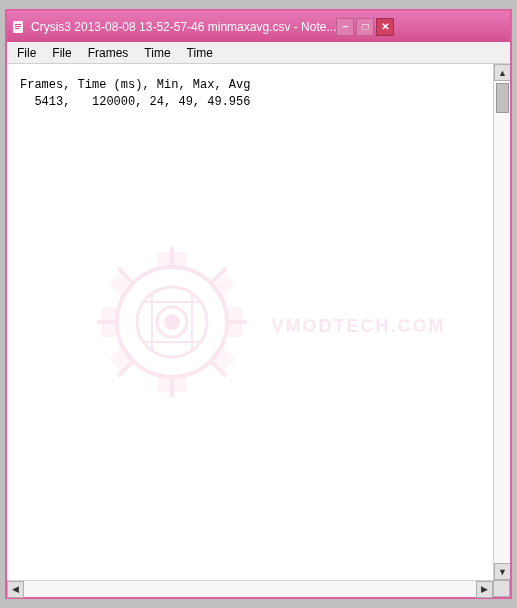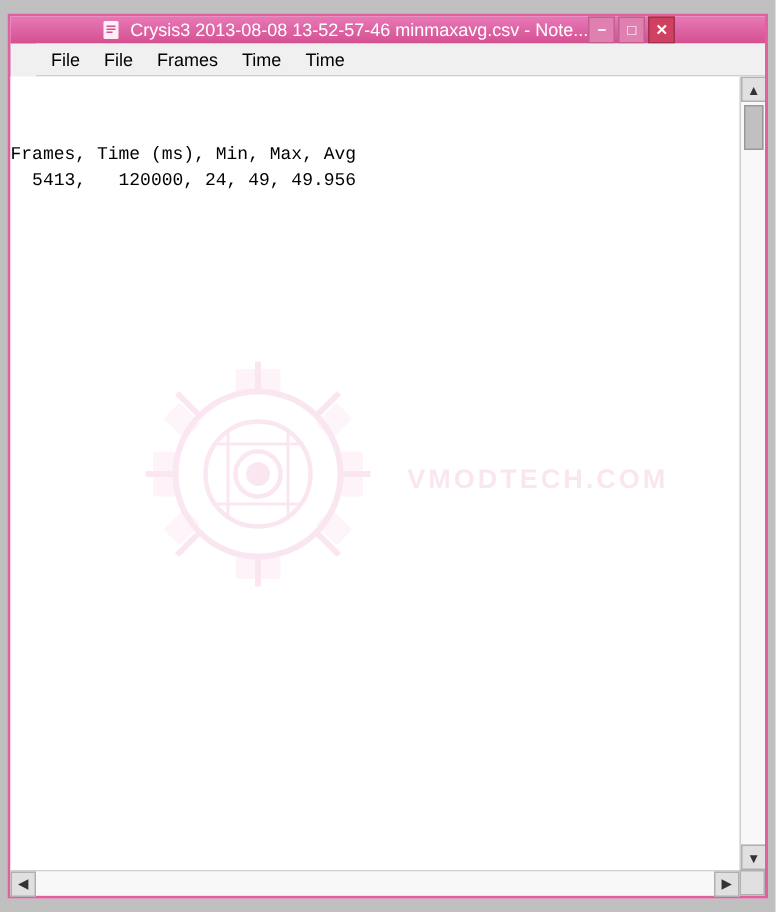--- a/index.html
+++ b/index.html
@@ -16,24 +16,24 @@
       width: 507px;
       height: 590px;
       background: #f0f0f0;
       border: 2px solid #e060a0;
       display: flex;
       flex-direction: column;
       position: relative;
     }
     .title-bar {
       background: linear-gradient(to bottom, #e878b8, #d45090);
-      height: 18px;
-      display: flex;
-      align-items: center;
-      justify-content: center;
+      height: 31px;
+      display: flex;
+      align-items: center;
+      justify-content: flex-start;
       padding: 0 4px;
       user-select: none;
     }
     .title-bar-left {
       display: flex;
       align-items: center;
       gap: 4px;
     }
     .title-bar-icon {
       width: 16px;
@@ -71,48 +71,46 @@
     .tb-btn.close-btn {
       background: #d04060;
       border-color: #a03050;
     }
     .menu-bar {
       background: #f0f0f0;
       height: 22px;
       display: flex;
       border-bottom: 1px solid #d0d0d0;
       padding: 0 2px;
-      margin-left: 17px;
     }
     .menu-item {
       padding: 2px 8px;
       font-size: 12px;
       color: #000;
       cursor: pointer;
       height: 100%;
       display: flex;
       align-items: center;
     }
     .content-area {
       flex: 1;
       background: white;
       position: relative;
       overflow: hidden;
       display: flex;
     }
     .text-editor {
       flex: 1;
-      padding: 0;
+      padding: 13px;
       font-family: 'Courier New', monospace;
       font-size: 12px;
       color: #000;
       overflow: auto;
       position: relative;
       z-index: 2;
-      margin-top: 44px;
     }
     .text-line {
       white-space: pre;
       line-height: 1.4;
     }
     .watermark {
       position: absolute;
       top: 50%;
       left: 50%;
       transform: translate(-50%, -50%);

